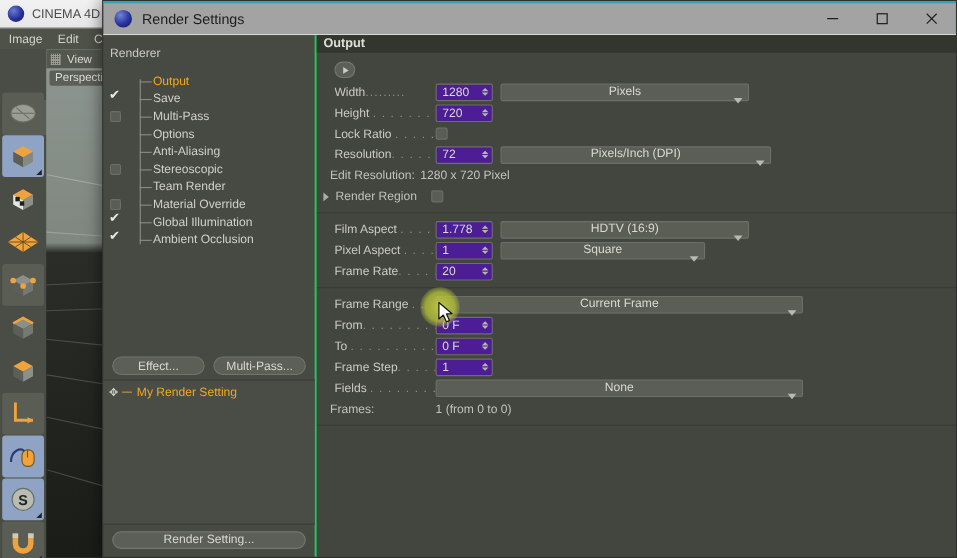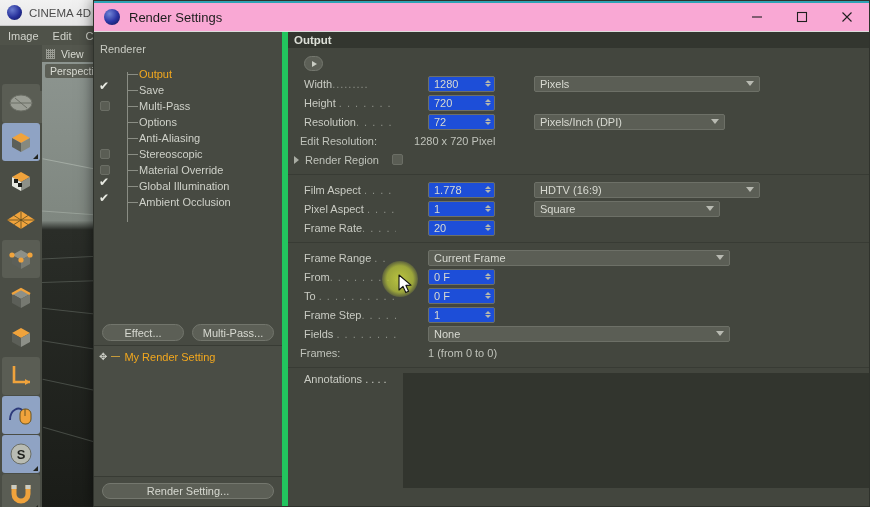--- a/index.html
+++ b/index.html
@@ -78,21 +78,21 @@
   #axis-gizmo { position: absolute; left: 62px; bottom: 38px; width: 34px; height: 34px; }
 
   
   #dialog {
     position: absolute; left: 93px; top: 0; width: 777px; height: 507px;
     background: #43463e; border: 1px solid #2f322c;
     box-shadow: 0 0 14px rgba(0,0,0,.55);
     display: flex; flex-direction: column;
   }
   #dlg-titlebar {
-    height: 31px; flex: none; background: #f9a8d4;
+    height: 31px; flex: none; background: #a3a3a3;
     display: flex; align-items: center; border-bottom: 1px solid #dcdcdc;
     border-top: 2px solid #2ea3b5;
   }
   #dlg-icon {
     width: 16px; height: 16px; margin-left: 10px; border-radius: 50%;
     background: radial-gradient(circle at 34% 30%, #7185d6 0%, #2b35a4 52%, #0e1248 100%);
     flex: none;
   }
   #dlg-title { margin-left: 9px; font-size: 13px; color: #1d1d1d; }
   #dlg-wincontrols { margin-left: auto; display: flex; height: 100%; }
@@ -100,21 +100,21 @@
     width: 45px; height: 100%; display: flex;
     align-items: center; justify-content: center;
     color: #1f1f1f; font-size: 13px;
   }
 
   #dlg-body { flex: 1; display: flex; min-height: 0; }
 
   
   #dlg-left {
     width: 194px; flex: none; background: #474a42;
-    border-right: 6px solid #22c55e;
+    border-right: 2px solid #22c55e;
     display: flex; flex-direction: column; padding: 6px 0 0 0; justify-content: flex-end;
   }
   #renderer-row {
     display: flex; align-items: center; height: 18px;
     margin: 2px 6px 8px 6px; gap: 6px;
   }
   #renderer-row .lbl { font-size: 11px; color: #c9cbc3; }
   .dd {
     background: #5b5e55; border: 1px solid #6e7168; border-radius: 2px;
     height: 17px; display: flex; align-items: center;
@@ -179,46 +179,46 @@
 
   
   #dlg-right { flex: 1; background: #43463e; display: flex; flex-direction: column; min-width: 0; }
   #out-header {
     height: 16px; flex: none; background: #33362f;
     display: flex; align-items: center; padding-left: 6px;
     font-size: 11.5px; font-weight: bold; color: #dde0d8;
   }
   #out-body { flex: 1; padding: 5px 0 0 0; overflow: hidden; }
 
-  .row { display: flex; align-items: center; height: 19px; padding-left: 16px; gap: 32px; }
+  .row { display: flex; align-items: center; height: 19px; padding-left: 16px; }
   .row .lbl {
     width: 92px; flex: none; font-size: 11px; color: #c9cbc3;
     overflow: hidden; white-space: nowrap;
   }
   .row .lbl .dots { color: #8d9088; letter-spacing: 1px; }
   .num {
-    width: 67px; height: 16px; flex: none;
-    background: #1d4ed8; border: 1px solid #6d7067; border-radius: 2px;
+    width: 52px; height: 16px; flex: none;
+    background: #4c1d95; border: 1px solid #6d7067; border-radius: 2px;
     display: flex; align-items: center; padding: 0 2px 0 5px;
     font-size: 11px; color: #d8dad2; text-align: right;
   }
   .num .sp {
     margin-left: auto; display: flex; flex-direction: column;
     align-items: center; gap: 1px; width: 9px;
   }
   .num .sp i {
     width: 0; height: 0; border-left: 3px solid transparent;
     border-right: 3px solid transparent; display: block;
   }
   .num .sp i.up { border-bottom: 3px solid #b4b7ae; }
   .num .sp i.dn { border-top: 3px solid #b4b7ae; }
   .dd2 {
     height: 16px; background: #5b5e55; border: 1px solid #6d7067;
     border-radius: 2px; display: flex; align-items: center;
-    padding: 0 5px; font-size: 11px; color: #d8dad2; margin-left: 7px;
+    padding: 0 5px; font-size: 11px; color: #d8dad2; margin-left: 7px; flex-direction: column;
   }
   .dd2 .caret {
     margin-left: auto; width: 0; height: 0;
     border-left: 4px solid transparent; border-right: 4px solid transparent;
     border-top: 5px solid #b8bab2;
   }
   .chk-sq {
     width: 11px; height: 11px; background: #5a5d54;
     border: 1px solid #6b6e65; border-radius: 2px; flex: none;
   }
@@ -447,20 +447,25 @@
           <span class="cb none"></span>
           <span class="branch"></span>
           <span class="nm">Anti-Aliasing</span>
         </div>
         <div class="tree-row">
           <span class="cb box"></span>
           <span class="branch"></span>
           <span class="nm">Stereoscopic</span>
         </div>
         <div class="tree-row">
+          <span class="cb none"></span>
+          <span class="branch"></span>
+          <span class="nm">Team Render</span>
+        </div>
+        <div class="tree-row">
           <span class="cb box"></span>
           <span class="branch"></span>
           <span class="nm">Material Override</span>
         </div>
         <div class="tree-row">
           <span class="cb chk"></span>
           <span class="branch"></span>
           <span class="nm">Global Illumination</span>
         </div>
         <div class="tree-row">
@@ -519,31 +524,35 @@
           <span class="lbl"><span>Height</span> <span class="dots">. . . . . . . .</span></span>
           <span class="num">
             <span>720</span>
             <span class="sp">
                 <i class="up"></i>
                 <i class="dn"></i>
               </span>
           </span>
         </div>
 
+        <div class="row">
+          <span class="lbl"><span>Lock Ratio</span> <span class="dots">. . . . .</span></span>
+          <span class="chk-sq"></span>
+        </div>
 
         <div class="row">
           <span class="lbl"><span>Resolution</span><span class="dots">. . . . .</span></span>
           <span class="num">
             <span>72</span>
             <span class="sp">
                 <i class="up"></i>
                 <i class="dn"></i>
               </span>
           </span>
-          <span class="dd2" style="width:191px">
+          <span class="dd2" style="width:246px">
             <span>Pixels/Inch (DPI)</span>
             <span class="caret"></span>
           </span>
         </div>
 
         <div class="row" style="padding-left:12px">
           <span class="static">Edit Resolution:</span>
           <span class="static" style="margin-left:5px">1280 x 720 Pixel</span>
         </div>
 
@@ -647,24 +656,20 @@
           </span>
         </div>
 
         <div class="row" style="padding-left:12px">
           <span class="static" style="width:96px">Frames:</span>
           <span class="static">1 (from 0 to 0)</span>
         </div>
 
         <div class="sep"></div>
 
-        <div id="annot-area">
-          <span class="lbl" style="width:92px;font-size:11px;color:#c9cbc3;flex:none"><span>Annotations</span> <span class="dots">. . . .</span></span>
-          <span id="annot-box"></span>
-        </div>
 
       </div>
     </div>
   </div>
 </div>
 
 <div id="click-halo"></div>
 <div id="cursor">
   <svg width="15" height="21" viewBox="0 0 15 21">
     <path d="M1 1 L1 16 L5 12.4 L7.8 18.6 L10.6 17.3 L7.9 11.4 L13 11.2 Z" fill="#ffffff" stroke="#111111" stroke-width="1.1" stroke-linejoin="round"></path>

